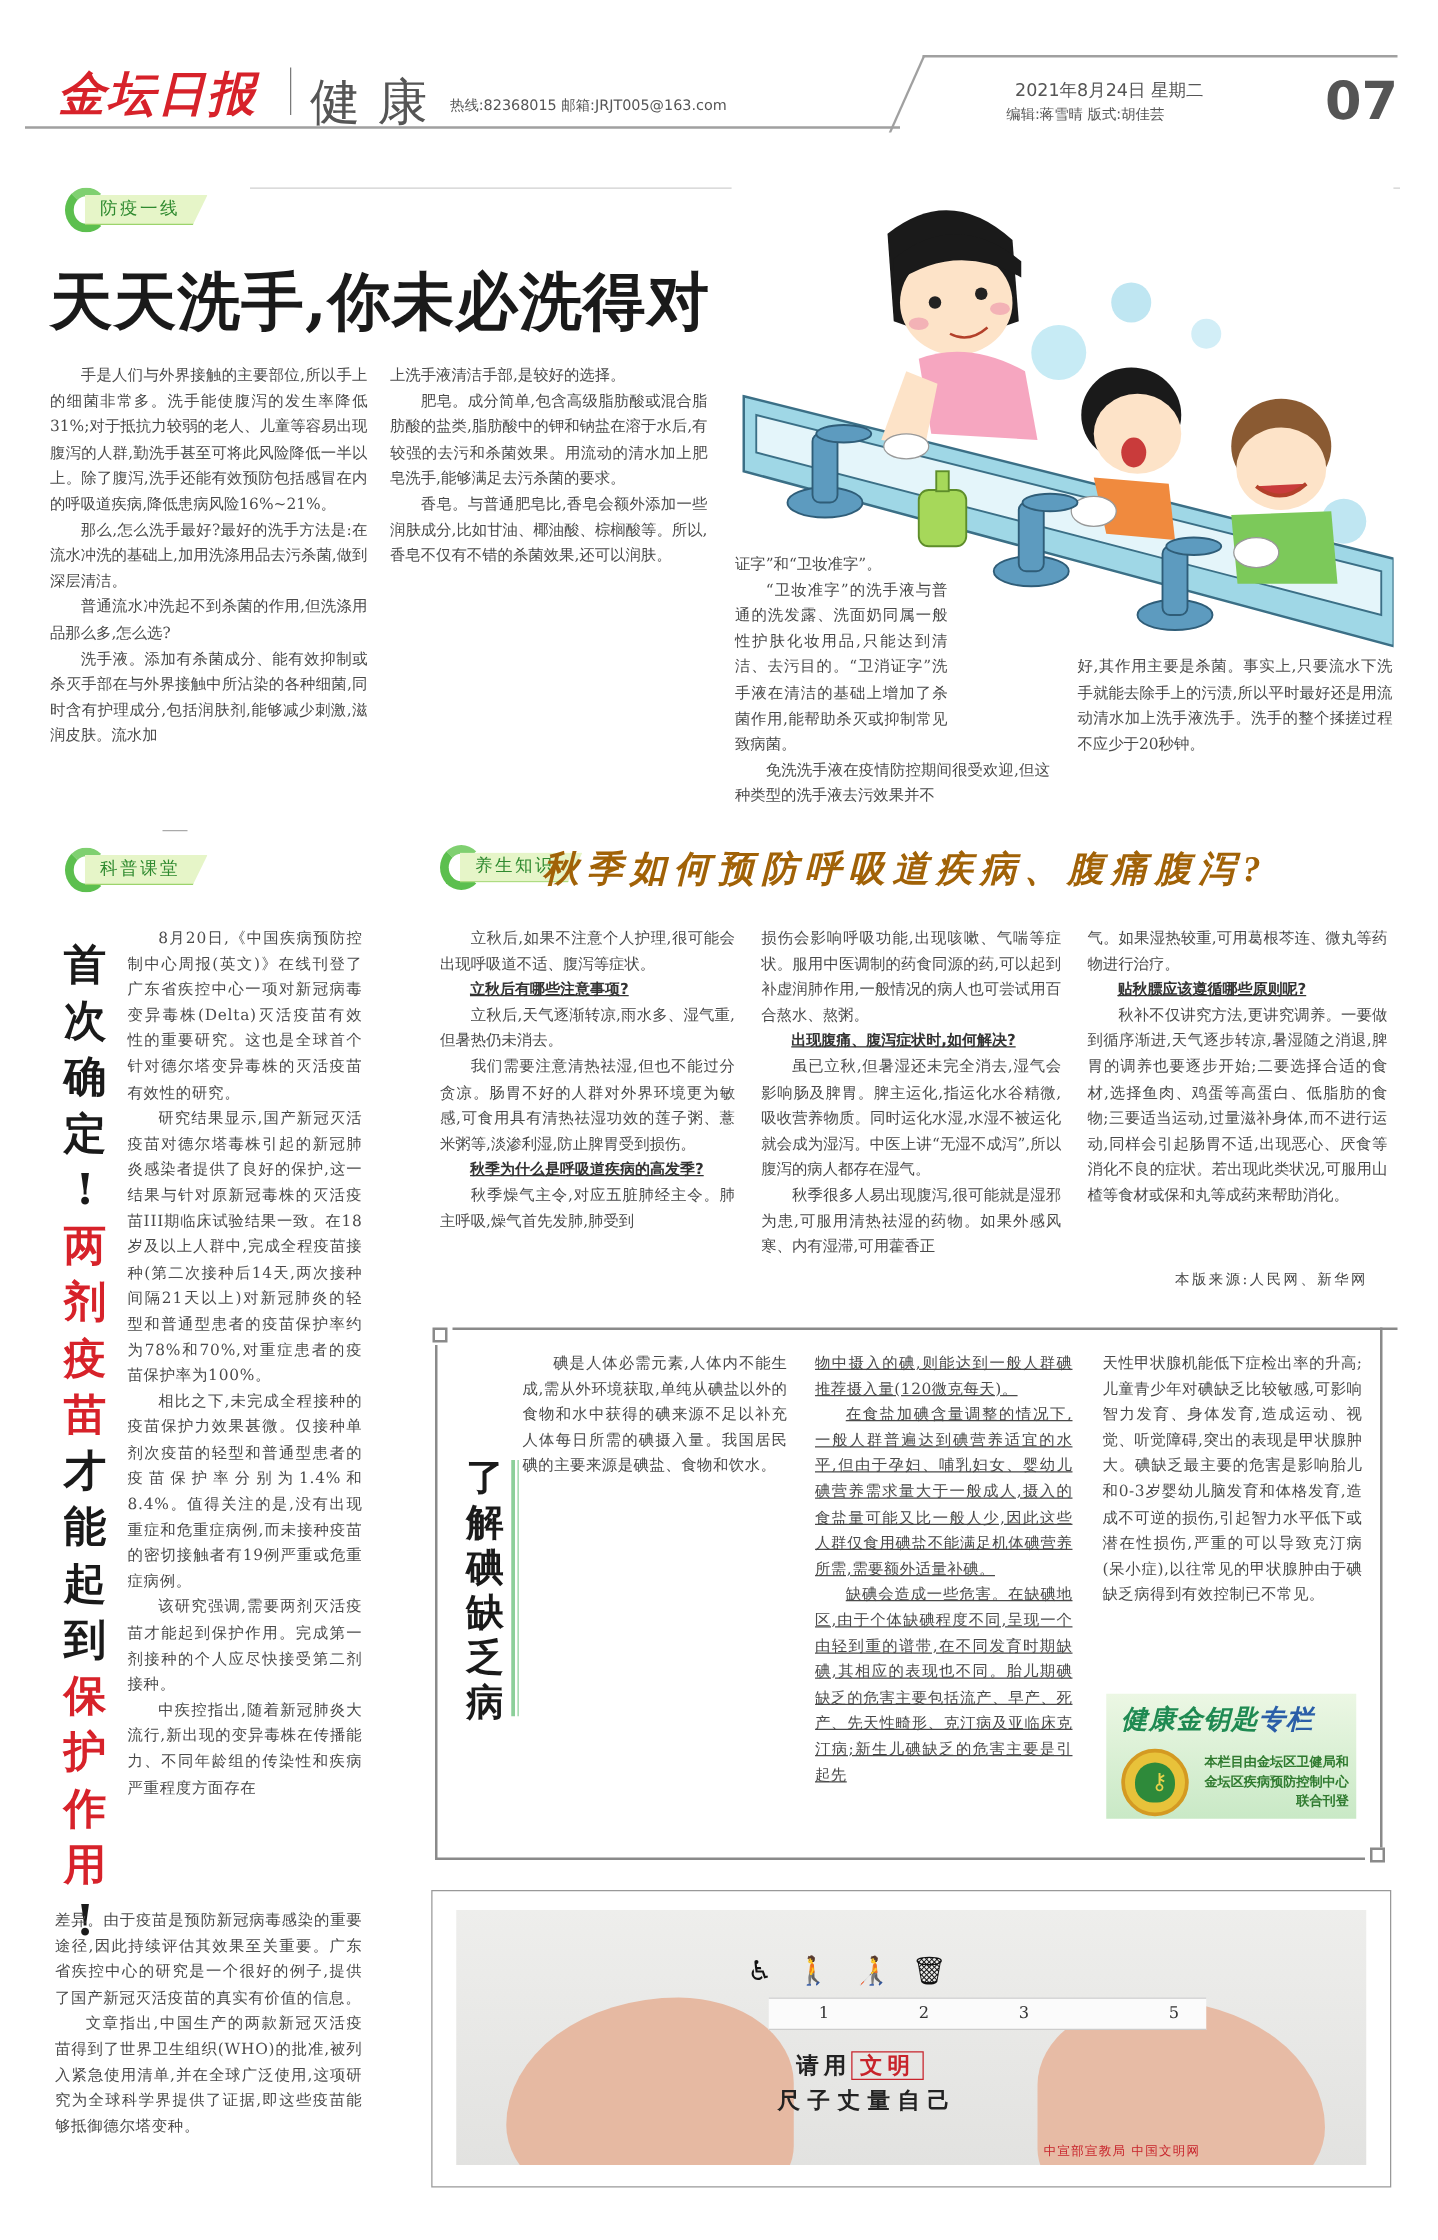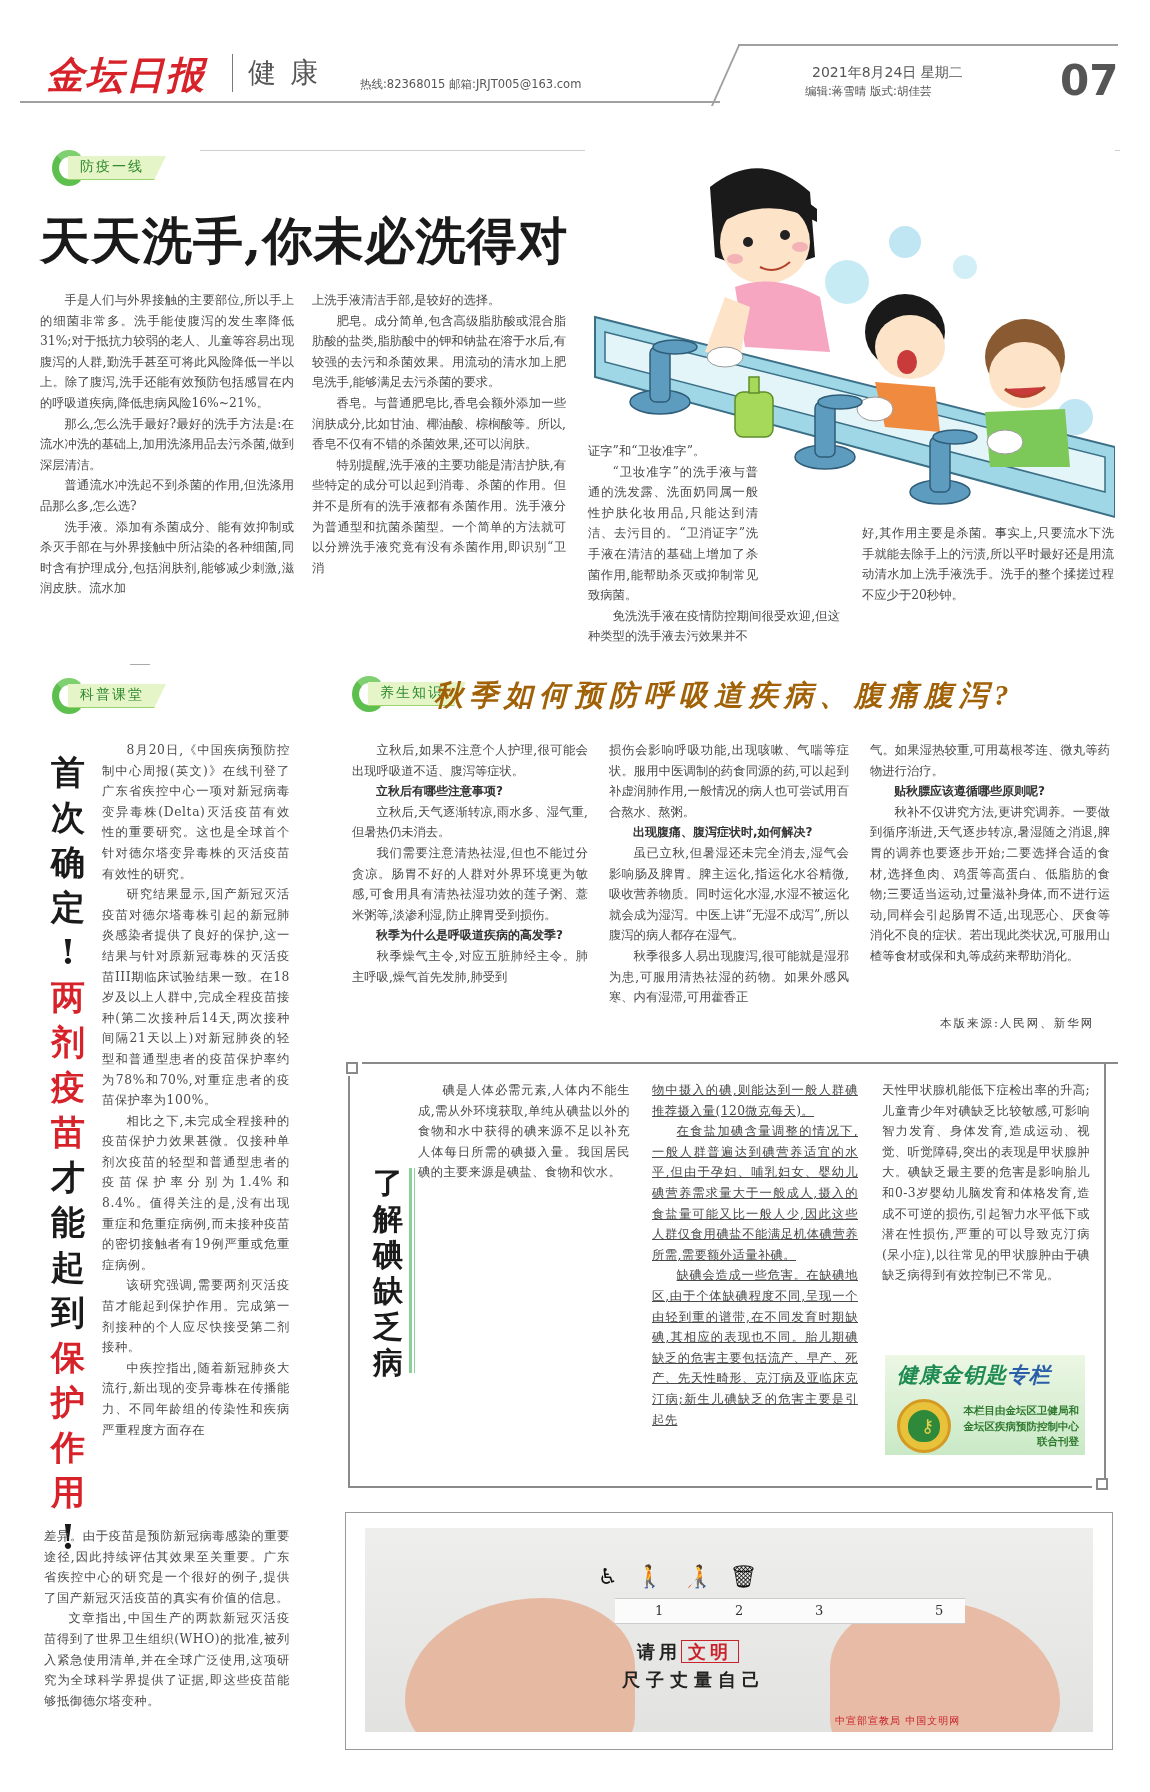--- a/index.html
+++ b/index.html
@@ -3,42 +3,42 @@
 <meta charset="utf-8">
 <style>
   * { box-sizing: border-box; margin: 0; padding: 0; }
   html, body { width: 1150px; height: 1792px; background: #ffffff; overflow: hidden; }
   body { position: relative; font-family: "DejaVu Serif", "Liberation Serif", serif; color: #3a3a3a; }
 
   
   .masthead { position: absolute; left: 0; top: 0; width: 1150px; height: 110px; }
   .logo { position: absolute; left: 46px; top: 50px; font-family: "DejaVu Serif", serif; font-weight: bold; font-style: italic; font-size: 38px; color: #d7222a; letter-spacing: 2px; }
   .mast-divider { position: absolute; left: 232px; top: 54px; width: 1px; height: 38px; background: #7a7a7a; }
-  .section-name { position: absolute; left: 248px; top: 54px; font-family: "DejaVu Sans", sans-serif; font-size: 28px; color: #555; letter-spacing: 14px; }
+  .section-name { position: absolute; left: 248px; top: 54px; font-family: "DejaVu Sans", sans-serif; font-size: 40px; color: #555; letter-spacing: 14px; }
   .contact { position: absolute; left: 360px; top: 77px; font-family: "DejaVu Sans", sans-serif; font-size: 11.5px; color: #555; }
   .mast-rule { position: absolute; left: 20px; top: 101px; width: 340px; height: 2px; background: #a0a0a0; }
   .mast-rule-mid { position: absolute; left: 360px; top: 101px; width: 360px; height: 2px; background: #a0a0a0; }
   .mast-slant { position: absolute; left: 711px; top: 44px; width: 2px; height: 62px; background: #a0a0a0; transform: skewX(-24deg); transform-origin: bottom left; }
   .mast-rule-top { position: absolute; left: 738px; top: 44px; width: 380px; height: 2px; background: #a0a0a0; }
   .date-line { position: absolute; left: 812px; top: 64px; font-family: "DejaVu Sans", sans-serif; font-size: 14px; color: #555; }
   .editor-line { position: absolute; left: 805px; top: 84px; font-family: "DejaVu Sans", sans-serif; font-size: 11.5px; color: #555; }
   .page-no { position: absolute; left: 1060px; top: 56px; font-family: "DejaVu Sans", sans-serif; font-weight: bold; font-size: 42px; color: #555; }
 
   
   .tag { position: absolute; height: 36px; }
   .tag .brush { position: absolute; left: 0; top: 0; width: 34px; height: 36px; border-radius: 50%; border: 7px solid #5cbf4e; border-right-color: transparent; border-top-color: #7fd070; }
   .tag .label { position: absolute; left: 16px; top: 6px; height: 24px; padding: 2px 22px 0 12px; background: #e6f5c8; font-family: "DejaVu Sans", sans-serif; font-size: 14px; color: #2f8a2f; letter-spacing: 2px; clip-path: polygon(0 0, 100% 0, 88% 100%, 0 100%); border-bottom: 1px solid #9cd46b; }
 
   
   .a1-title { position: absolute; left: 40px; top: 208px; font-family: "DejaVu Serif", serif; font-weight: bold; font-size: 50px; color: #1a1a1a; letter-spacing: 1px; z-index: 3; }
   .illus { position: absolute; left: 585px; top: 147px; width: 530px; height: 380px; overflow: hidden; }
   .col { position: absolute; font-size: 12.3px; line-height: 20.6px; color: #4a4a4a; text-align: justify; }
   .col p { text-indent: 2em; }
   .col p.noindent { text-indent: 0; }
-  .col h4 { font-family: "DejaVu Sans", sans-serif; font-weight: bold; font-size: 12px; color: #333; text-indent: 2em; }
+  .col h4 { font-family: "DejaVu Sans", sans-serif; font-weight: bold; font-size: 12px; color: #333; text-indent: 2em; text-decoration: underline; }
 
   
   .v-title { position: absolute; left: 48px; top: 750px; width: 40px; font-family: "DejaVu Serif", serif; font-weight: bold; font-size: 34px; line-height: 45px; text-align: center; }
   .v-title span { display: block; }
   .v-black { color: #1a1a1a; }
   .v-red { color: #d7222a; }
 
   
   .a2-title { position: absolute; left: 434px; top: 676px; font-family: Liberation Serif, serif; font-weight: bold; font-style: italic; font-size: 29px; color: #a16207; letter-spacing: 6px; }
   .source { position: absolute; left: 940px; top: 1016px; font-size: 11.5px; color: #444; letter-spacing: 2px; }
@@ -153,21 +153,20 @@
 <div class="col" style="left:40px; top:290px; width:254px;">
   <p>手是人们与外界接触的主要部位,所以手上的细菌非常多。洗手能使腹泻的发生率降低31%;对于抵抗力较弱的老人、儿童等容易出现腹泻的人群,勤洗手甚至可将此风险降低一半以上。除了腹泻,洗手还能有效预防包括感冒在内的呼吸道疾病,降低患病风险16%~21%。</p>
   <p>那么,怎么洗手最好?最好的洗手方法是:在流水冲洗的基础上,加用洗涤用品去污杀菌,做到深层清洁。</p>
   <p>普通流水冲洗起不到杀菌的作用,但洗涤用品那么多,怎么选?</p>
   <p>洗手液。添加有杀菌成分、能有效抑制或杀灭手部在与外界接触中所沾染的各种细菌,同时含有护理成分,包括润肤剂,能够减少刺激,滋润皮肤。流水加</p>
 </div>
 <div class="col" style="left:312px; top:290px; width:254px;">
   <p class="noindent">上洗手液清洁手部,是较好的选择。</p>
   <p>肥皂。成分简单,包含高级脂肪酸或混合脂肪酸的盐类,脂肪酸中的钾和钠盐在溶于水后,有较强的去污和杀菌效果。用流动的清水加上肥皂洗手,能够满足去污杀菌的要求。</p>
   <p>香皂。与普通肥皂比,香皂会额外添加一些润肤成分,比如甘油、椰油酸、棕榈酸等。所以,香皂不仅有不错的杀菌效果,还可以润肤。</p>
-  <p>特别提醒,洗手液的主要功能是清洁护肤,有些特定的成分可以起到消毒、杀菌的作用。但并不是所有的洗手液都有杀菌作用。洗手液分为普通型和抗菌杀菌型。一个简单的方法就可以分辨洗手液究竟有没有杀菌作用,即识别“卫消</p>
 </div>
 <div class="col" style="left:588px; top:441px; width:252px;">
   <p class="noindent">证字”和“卫妆准字”。</p>
   <p style="width:170px;">“卫妆准字”的洗手液与普通的洗发露、洗面奶同属一般性护肤化妆用品,只能达到清洁、去污目的。“卫消证字”洗手液在清洁的基础上增加了杀菌作用,能帮助杀灭或抑制常见致病菌。</p>
   <p>免洗洗手液在疫情防控期间很受欢迎,但这种类型的洗手液去污效果并不</p>
 </div>
 <div class="col" style="left:862px; top:523px; width:252px;">
   <p class="noindent">好,其作用主要是杀菌。事实上,只要流水下洗手就能去除手上的污渍,所以平时最好还是用流动清水加上洗手液洗手。洗手的整个揉搓过程不应少于20秒钟。</p>
 </div>
 

